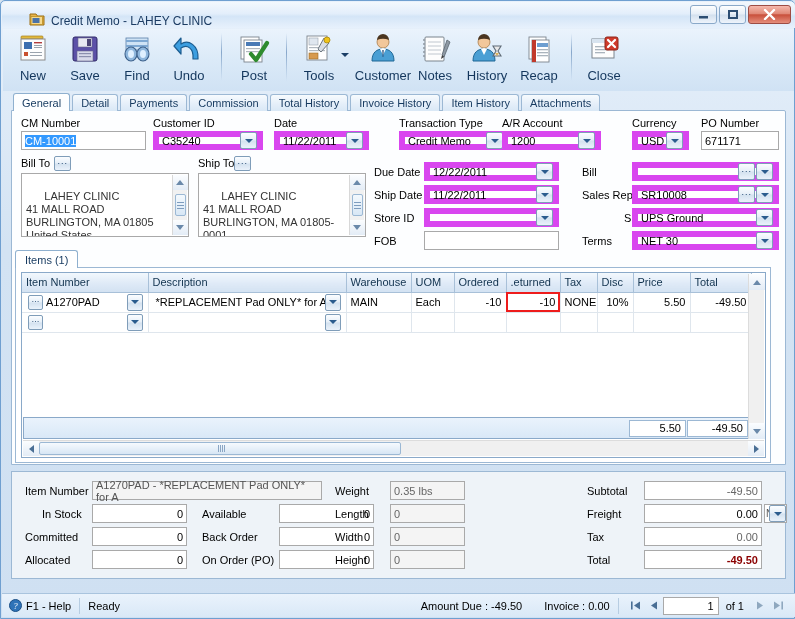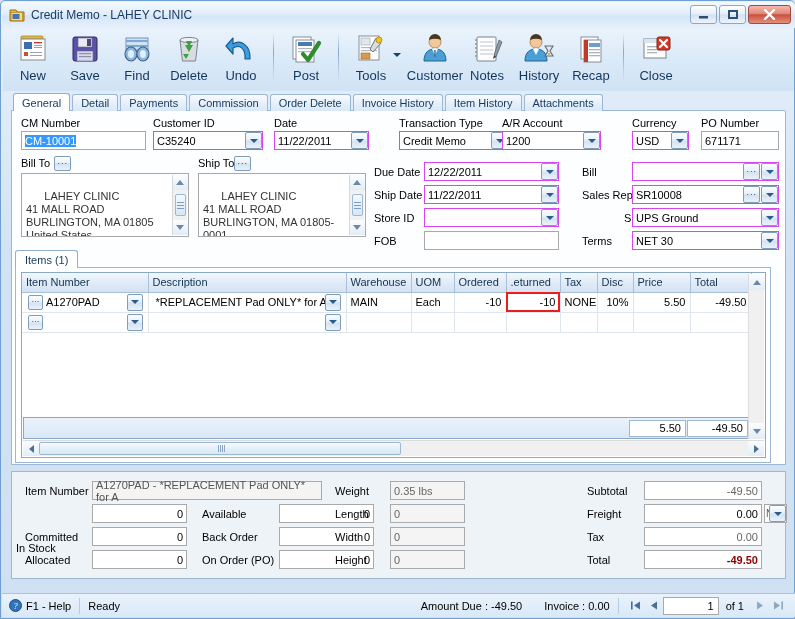--- a/index.html
+++ b/index.html
@@ -20,21 +20,21 @@
     position: absolute; left:0; top:0; width:795px; height:619px;
     background: linear-gradient(180deg,#e8f1fb 0%, #d3e3f3 40%, #cfe0f2 100%);
     border: 1px solid #6f9fd0;
     border-radius: 5px 5px 0 0;
   }
   
   #titlebar {
     position:absolute; left:1px; top:1px; width:793px; height:26px;
     background: linear-gradient(180deg,#f3f8fd 0%, #e3eefb 45%, #d4e5f7 55%, #e7f1fc 100%);
     border-radius: 4px 4px 0 0;
-    display:flex; align-items:center;
+    display:flex; align-items:flex-end;padding-left:20px;
   }
   #title-icon {
     width:18px; height:18px; margin-left:6px; margin-right:5px;
     position:relative; flex:none;
   }
   #title-text {
     font-size:12px; color:#1c3c63; font-weight:normal; white-space:nowrap;
   }
   #win-btns { position:absolute; right:4px; top:3px; display:flex; gap:2px;}
   .wb {
@@ -97,21 +97,21 @@
   .fld-label { font-size:11px; color:#000; position:absolute; white-space:nowrap; }
   .tbox {
     position:absolute; height:19px; border:1px solid #a9a9a9;
     background:#fff; font-size:11px; padding:1px 3px;
     display:flex; align-items:center; color:#000;
     font-family:"Liberation Sans", sans-serif;
   }
   .tbox.ro { background:#fff; color:#555; }
   .tbox.num { justify-content:flex-end; }
   .combo {
-    position:absolute; height:19px; border:1px solid #d946ef;
+    position:absolute; height:19px; border:6px solid #d946ef;
     background:#fff; font-size:11px; display:flex; align-items:center;
   }
   .combo .val { flex:1; padding-left:3px; overflow:hidden; white-space:nowrap;}
   .combo .arw, .ddbtn {
     width:17px; height:17px; margin-right:0px; flex:none;
     border:1px solid #7f9db9; border-radius:2px;
     background: linear-gradient(180deg,#fbfdff 0%,#e6eff8 48%,#d3e1ef 52%,#eaf2fb 100%);
     display:flex; align-items:center; justify-content:center;
   }
   .combo .ellip {
@@ -315,31 +315,20 @@
           <rect x="6" y="12" width="22" height="2" fill="#7ea8d2"></rect>
           <ellipse cx="11" cy="21" rx="6" ry="7" fill="#8fb7dd" stroke="#3e628c" stroke-width="1.1"></ellipse>
           <ellipse cx="23" cy="21" rx="6" ry="7" fill="#8fb7dd" stroke="#3e628c" stroke-width="1.1"></ellipse>
           <ellipse cx="11" cy="21" rx="3" ry="4" fill="#dff0ff"></ellipse>
           <ellipse cx="23" cy="21" rx="3" ry="4" fill="#dff0ff"></ellipse>
         </svg>
       </div>
       <div class="lbl">Find</div>
     </div>
 
-    <div class="tb-btn">
-      <div class="ic">
-        <svg width="34" height="32" viewBox="0 0 34 32">
-          <path d="M8 7 h18 l-2.5 21 h-13 z" fill="#d8dde3" stroke="#7b848d" stroke-width="1"></path>
-          <ellipse cx="17" cy="7" rx="9" ry="2.6" fill="#eef1f4" stroke="#7b848d" stroke-width="1"></ellipse>
-          <path d="M13 12 l4 7 l4 -7 h-3 l2 -4 h-6 l2 4 z" fill="#3fa03f"></path>
-          <path d="M11 21 l6 0 l-3 5 z" fill="#3fa03f"></path>
-        </svg>
-      </div>
-      <div class="lbl">Delete</div>
-    </div>
 
     <div class="tb-btn">
       <div class="ic">
         <svg width="34" height="32" viewBox="0 0 34 32">
           <path d="M26 26 C27 12 16 6 9 11 L9 5 L2 13 L9 21 L9 15 C15 11 22 15 21 26 z" fill="#3c9ee0" stroke="#1c5d90" stroke-width="1.2" stroke-linejoin="round"></path>
         </svg>
       </div>
       <div class="lbl">Undo</div>
     </div>
 
@@ -466,21 +455,21 @@
     <div class="tab">
         <span>Detail</span>
       </div>
     <div class="tab">
         <span>Payments</span>
       </div>
     <div class="tab">
         <span>Commission</span>
       </div>
     <div class="tab">
-        <span>Order Delete</span>
+        <span>Total History</span>
       </div>
     <div class="tab">
         <span>Invoice History</span>
       </div>
     <div class="tab">
         <span>Item History</span>
       </div>
     <div class="tab">
         <span>Attachments</span>
       </div>
@@ -755,21 +744,21 @@
     </div>
   </div>
 
   <div id="bottom">
 
     <div class="fld-label" style="left:13px; top:13px;">Item Number</div>
     <div class="tbox ro" style="left:80px; top:9px; width:230px; background:#f4f4f4;">
       <span>A1270PAD - *REPLACEMENT Pad ONLY*  for A</span>
     </div>
 
-    <div class="fld-label" style="left:4px; top:36px;margin-top:34px;">In Stock</div>
+    <div class="fld-label" style="left:30px; top:36px;">In Stock</div>
     <div class="tbox num" style="left:80px; top:32px; width:95px;">
       <span>0</span>
     </div>
 
     <div class="fld-label" style="left:13px; top:59px;">Committed</div>
     <div class="tbox num" style="left:80px; top:55px; width:95px;">
       <span>0</span>
     </div>
 
     <div class="fld-label" style="left:13px; top:82px;">Allocated</div>

